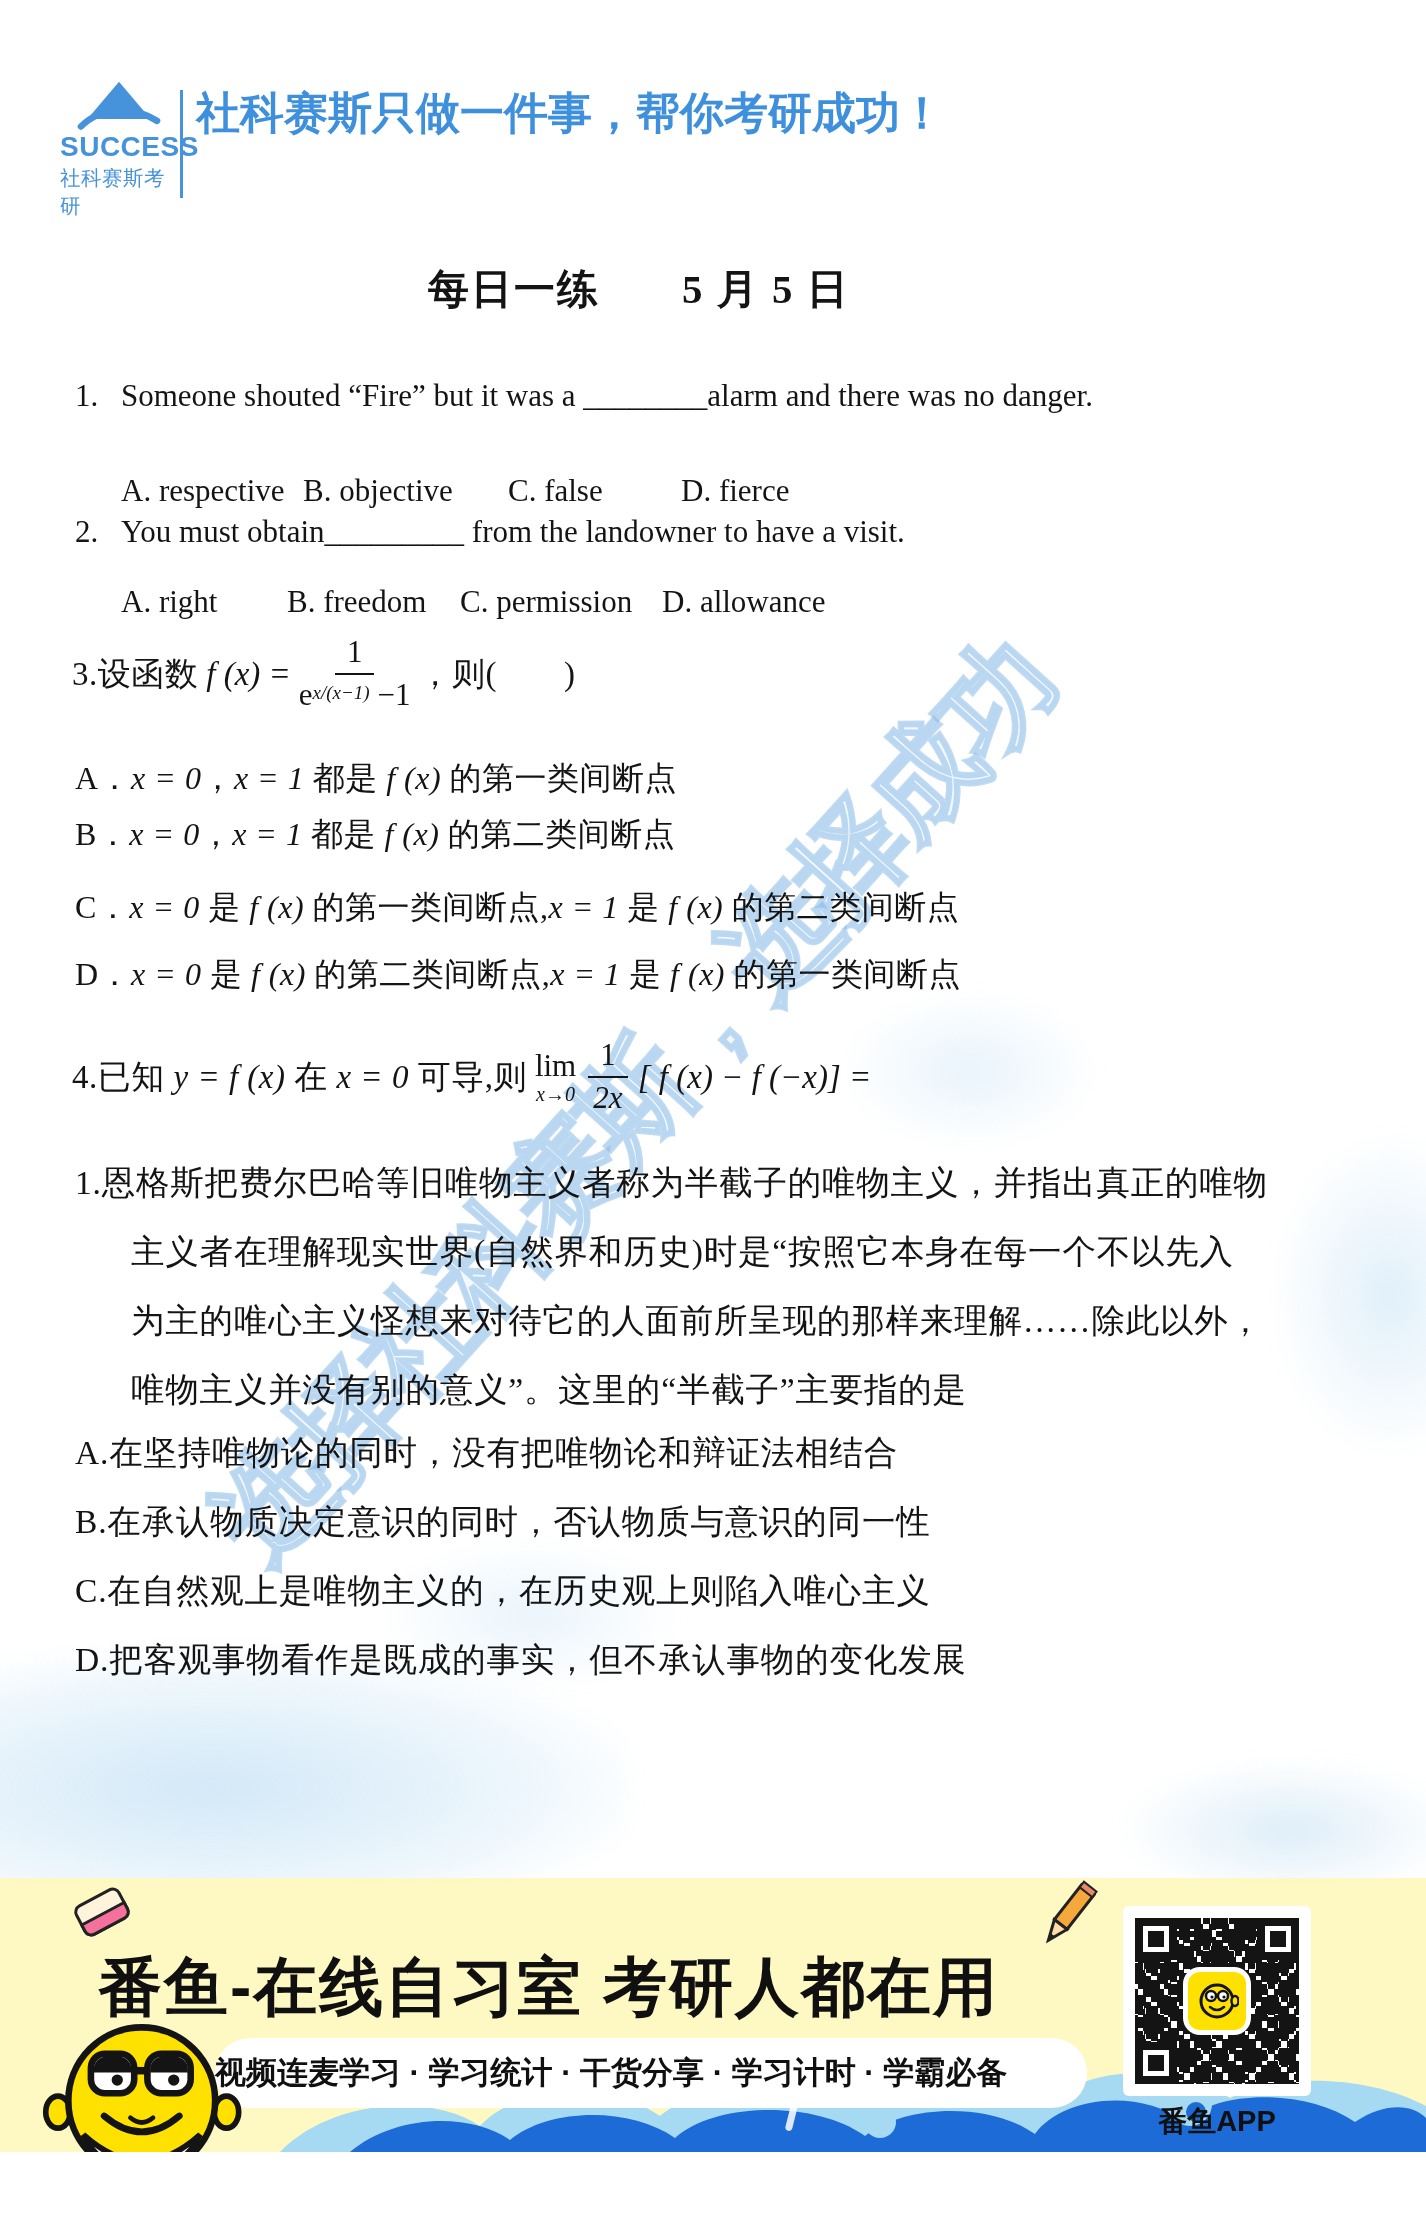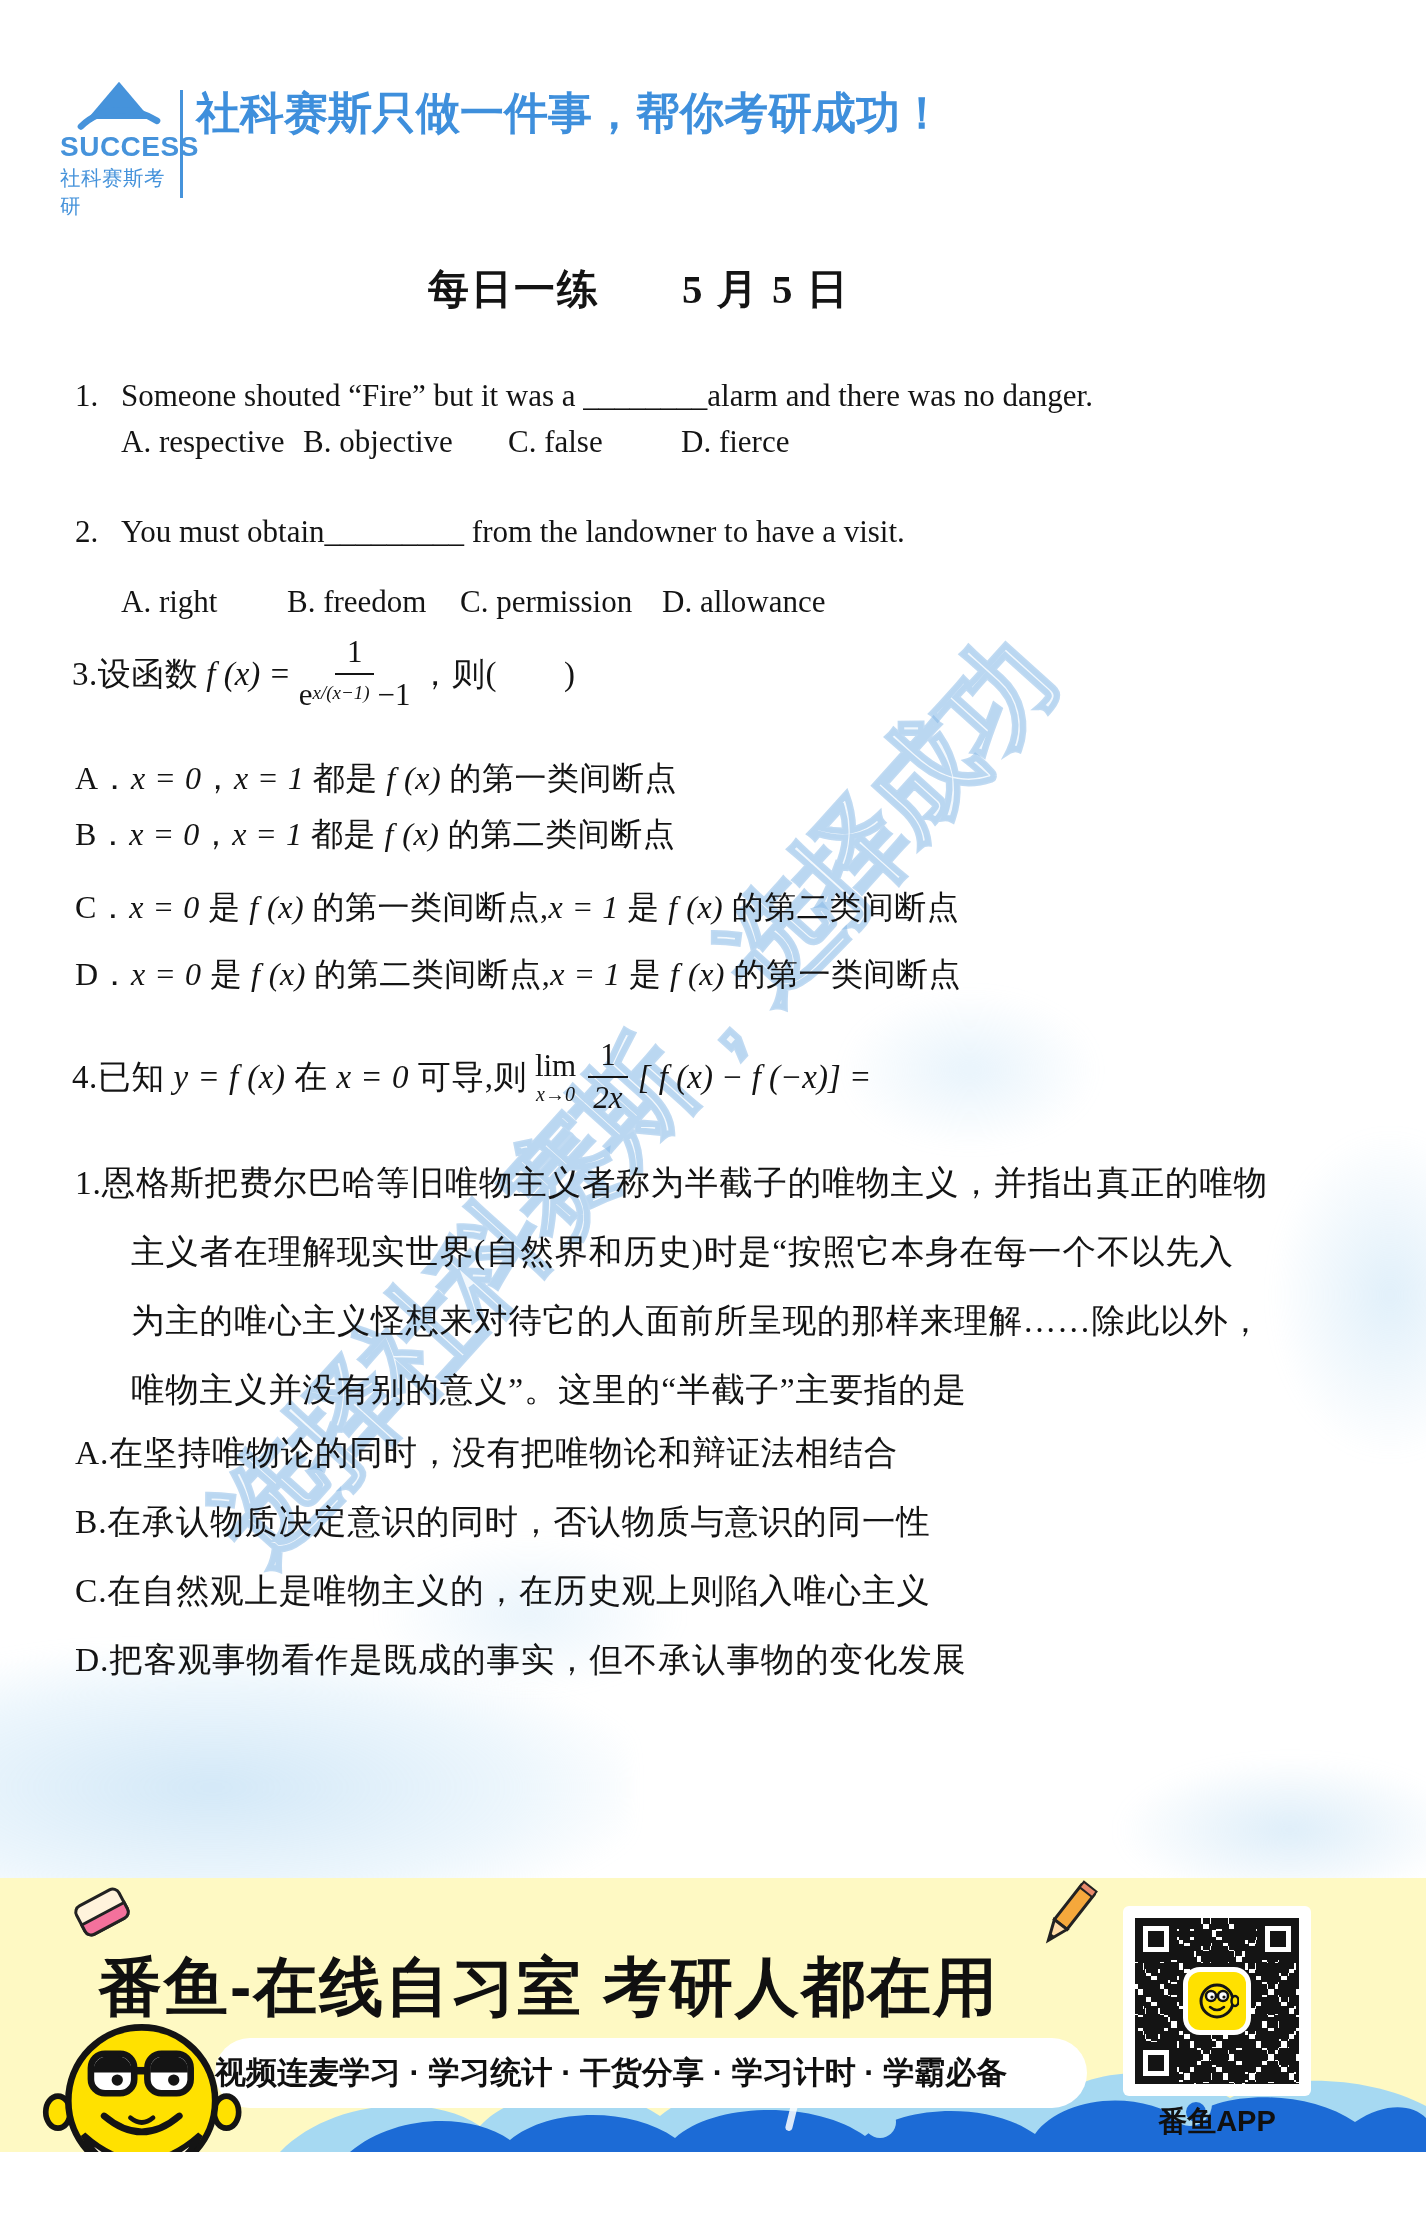--- a/index.html
+++ b/index.html
@@ -128,21 +128,21 @@
     </div>
 
     <div class="page-title">
       <span class="title-name">每日一练</span><span class="title-date">5 月 5 日</span>
     </div>
 
     <div class="q-row en" style="top:378px;">
       <span class="qno">1.</span>
       <span>Someone shouted “Fire” but it was a ________alarm and there was no danger.</span>
     </div>
-    <div class="opts q1o" style="top:424px;">
+    <div class="opts q1o" style="top:473px;">
       <span>A. respective</span>
       <span>B. objective</span>
       <span>C. false</span>
       <span>D. fierce</span>
     </div>
 
     <div class="q-row en" style="top:514px;">
       <span class="qno">2.</span>
       <span>You must obtain_________ from the landowner to have a visit.</span>
     </div>

